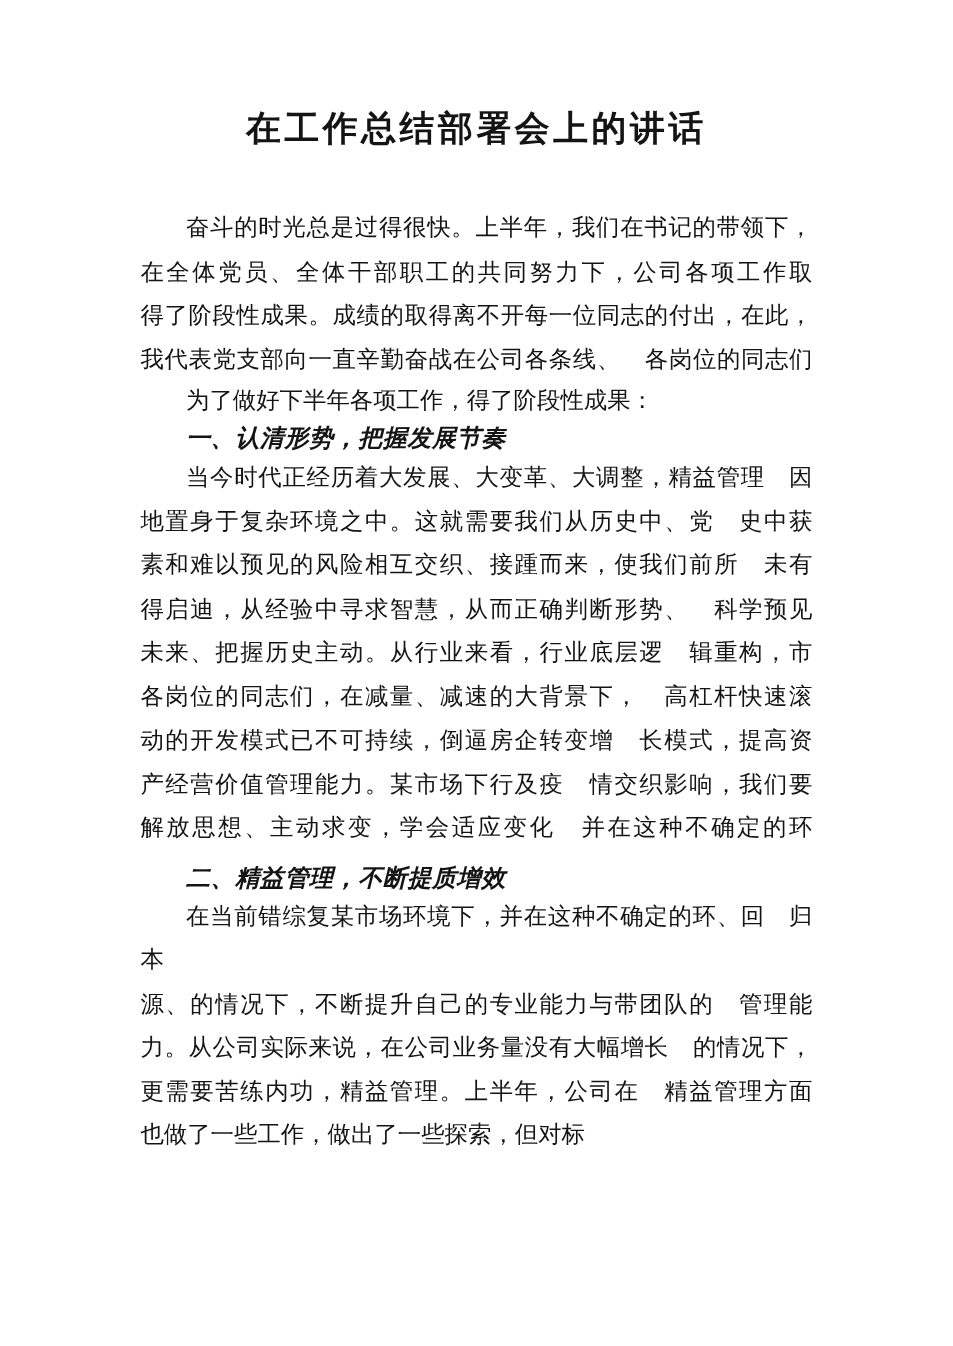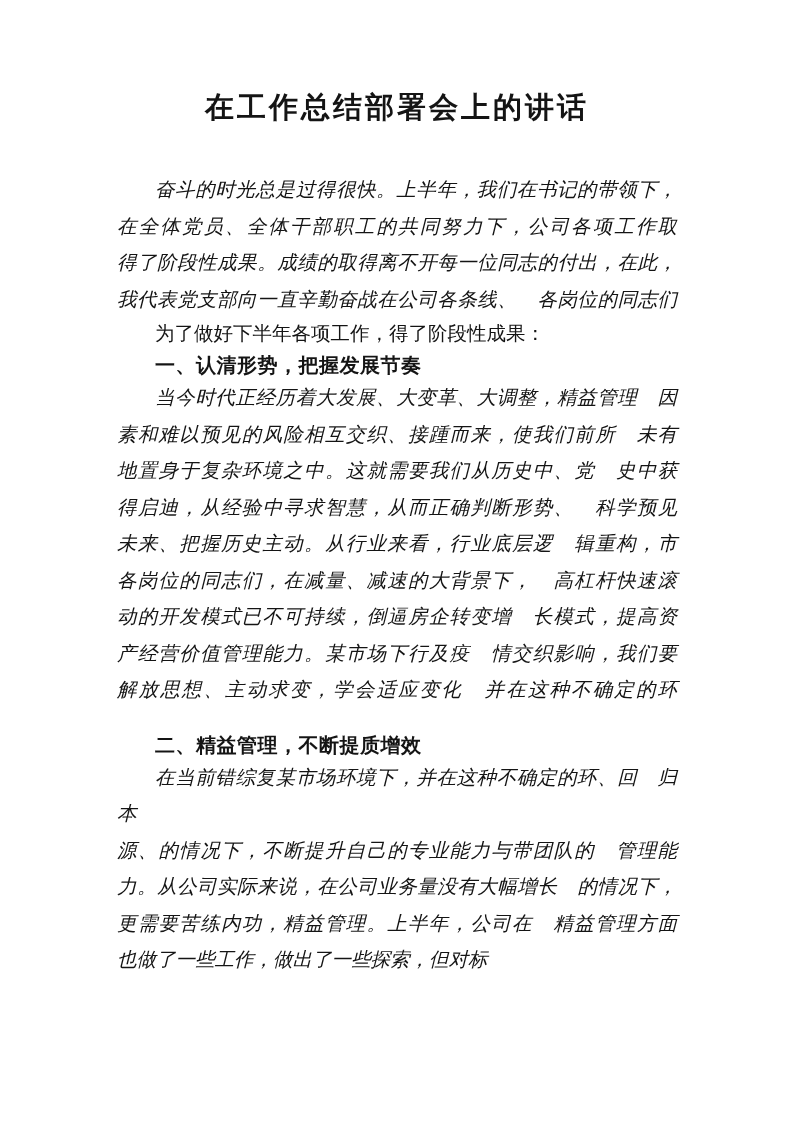--- a/index.html
+++ b/index.html
@@ -23,21 +23,20 @@
     margin: 0 0 44px 0;
     font-size: 29px;
     line-height: 42px;
     font-weight: 600;
     letter-spacing: 3px;
     text-align: center;
     white-space: nowrap;
   }
   .para {
     margin: 0;
-    font-style: italic;
   }
   .ln {
     font-size: 19.5px;
     line-height: 36.5px;
     text-align: justify;
     text-justify: inter-character;
   }
   .ln.full {
     text-align-last: justify;
   }
@@ -50,23 +49,24 @@
     text-indent: 38px;
   }
   .sec-heading {
     margin: 0;
     font-family: "DejaVu Sans", "Liberation Sans", sans-serif;
     font-size: 20px;
     line-height: 30px;
     font-weight: 700;
     text-indent: 38px;
     letter-spacing: 0.5px;
+    font-style: italic;
   }
   .sec-heading.gap-before {
-    margin-top: 21px;
+    margin-top: 7px;
   }
 </style>
 </head>
 <body>
 
 <div class="page">
 
   <h1 class="doc-title">在工作总结部署会上的讲话</h1>
 
   <div class="para">
@@ -75,22 +75,22 @@
     <div class="ln full">得了阶段性成果。成绩的取得离不开每一位同志的付出，在此，</div>
     <div class="ln full">我代表党支部向一直辛勤奋战在公司各条线、　各岗位的同志们</div>
   </div>
 
   <div class="intro-ln">为了做好下半年各项工作，得了阶段性成果：</div>
 
   <h2 class="sec-heading">一、认清形势，把握发展节奏</h2>
 
   <div class="para">
     <div class="ln ind full">当今时代正经历着大发展、大变革、大调整，精益管理　因</div>
+    <div class="ln full">地置身于复杂环境之中。这就需要我们从历史中、党　史中获</div>
     <div class="ln full">素和难以预见的风险相互交织、接踵而来，使我们前所　未有</div>
-    <div class="ln full">地置身于复杂环境之中。这就需要我们从历史中、党　史中获</div>
     <div class="ln full">得启迪，从经验中寻求智慧，从而正确判断形势、　科学预见</div>
     <div class="ln full">未来、把握历史主动。从行业来看，行业底层逻　辑重构，市</div>
     <div class="ln full">各岗位的同志们，在减量、减速的大背景下，　高杠杆快速滚</div>
     <div class="ln full">动的开发模式已不可持续，倒逼房企转变增　长模式，提高资</div>
     <div class="ln full">产经营价值管理能力。某市场下行及疫　情交织影响，我们要</div>
     <div class="ln full">解放思想、主动求变，学会适应变化　并在这种不确定的环</div>
   </div>
 
   <h2 class="sec-heading gap-before">二、精益管理，不断提质增效</h2>
 

